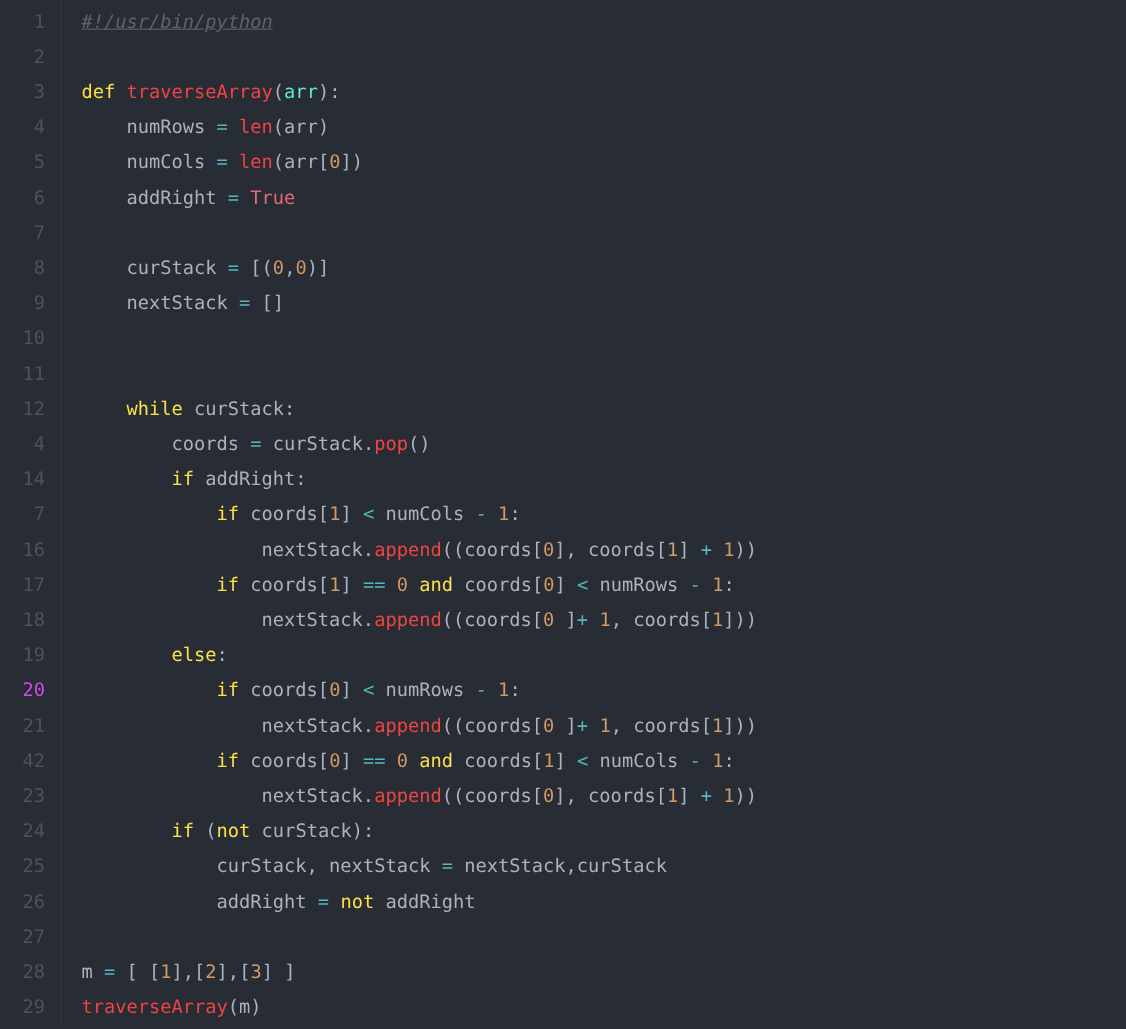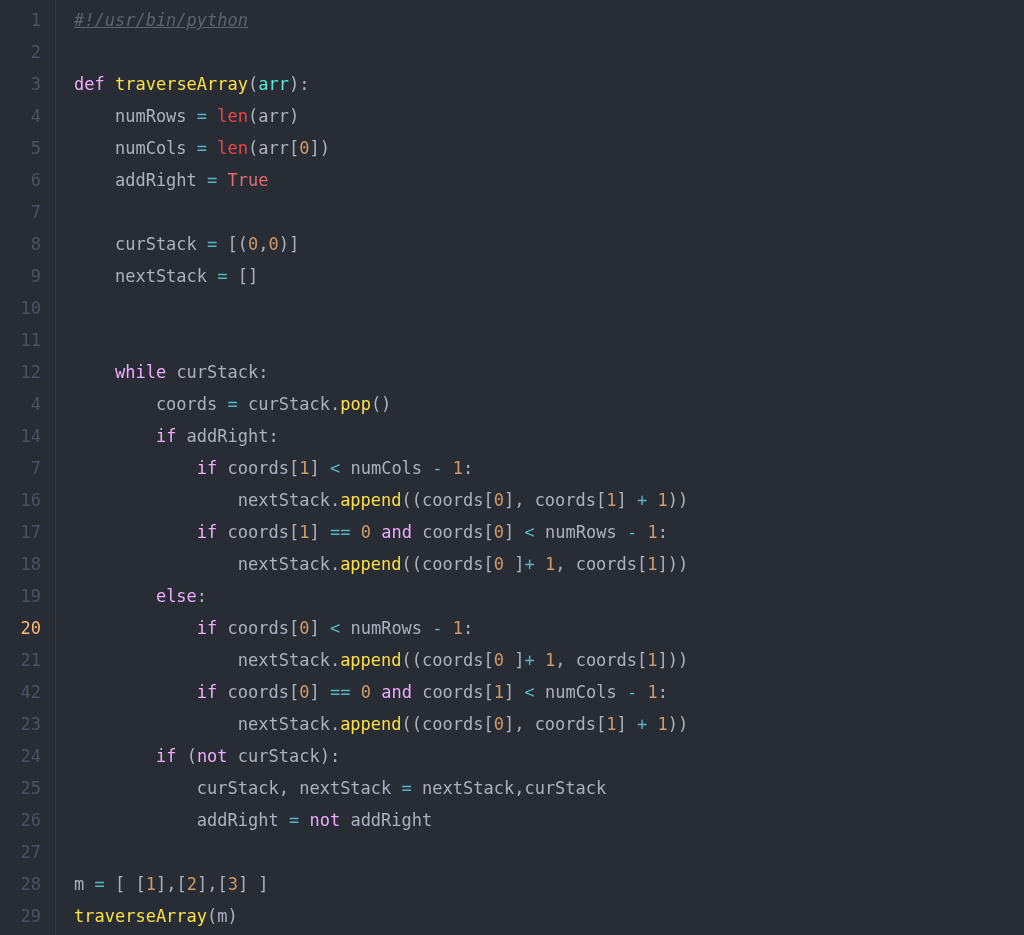--- a/index.html
+++ b/index.html
@@ -24,33 +24,33 @@
   padding: 4px 14px 0 8px;
   user-select: none;
   font-size: 17px;
   min-width: 56px;
   border-right: 1px solid rgba(70,75,85,0.4);
 }
 .gutter .ln {
   height: 32px;
 }
 .gutter .current {
-  color: #fdba74;
+  color: #d946ef;
 }
 .code {
   padding: 4px 0 0 18px;
   white-space: pre;
 }
 .line {
   height: 32px;
   display: block;
 }
 .cm { color: #5c6370; font-style: italic; text-decoration: underline; }
-.kw { color: #f0abfc; }
-.fn { color: #fde047; text-align: right; }
+.kw { color: #fde047; }
+.fn { color: #ef4444; text-align: right; }
 .bi { color: #ef4444; }
 .op { color: #56b6c2; }
 .cn { color: #d19a66; }
 .id { color: #abb2bf; }
 .pu { color: #abb2bf; }
 .tr { color: #e06c75; text-align: center; }
 .pr { color: #5eead4; }
 </style>
 </head>
 <body>

